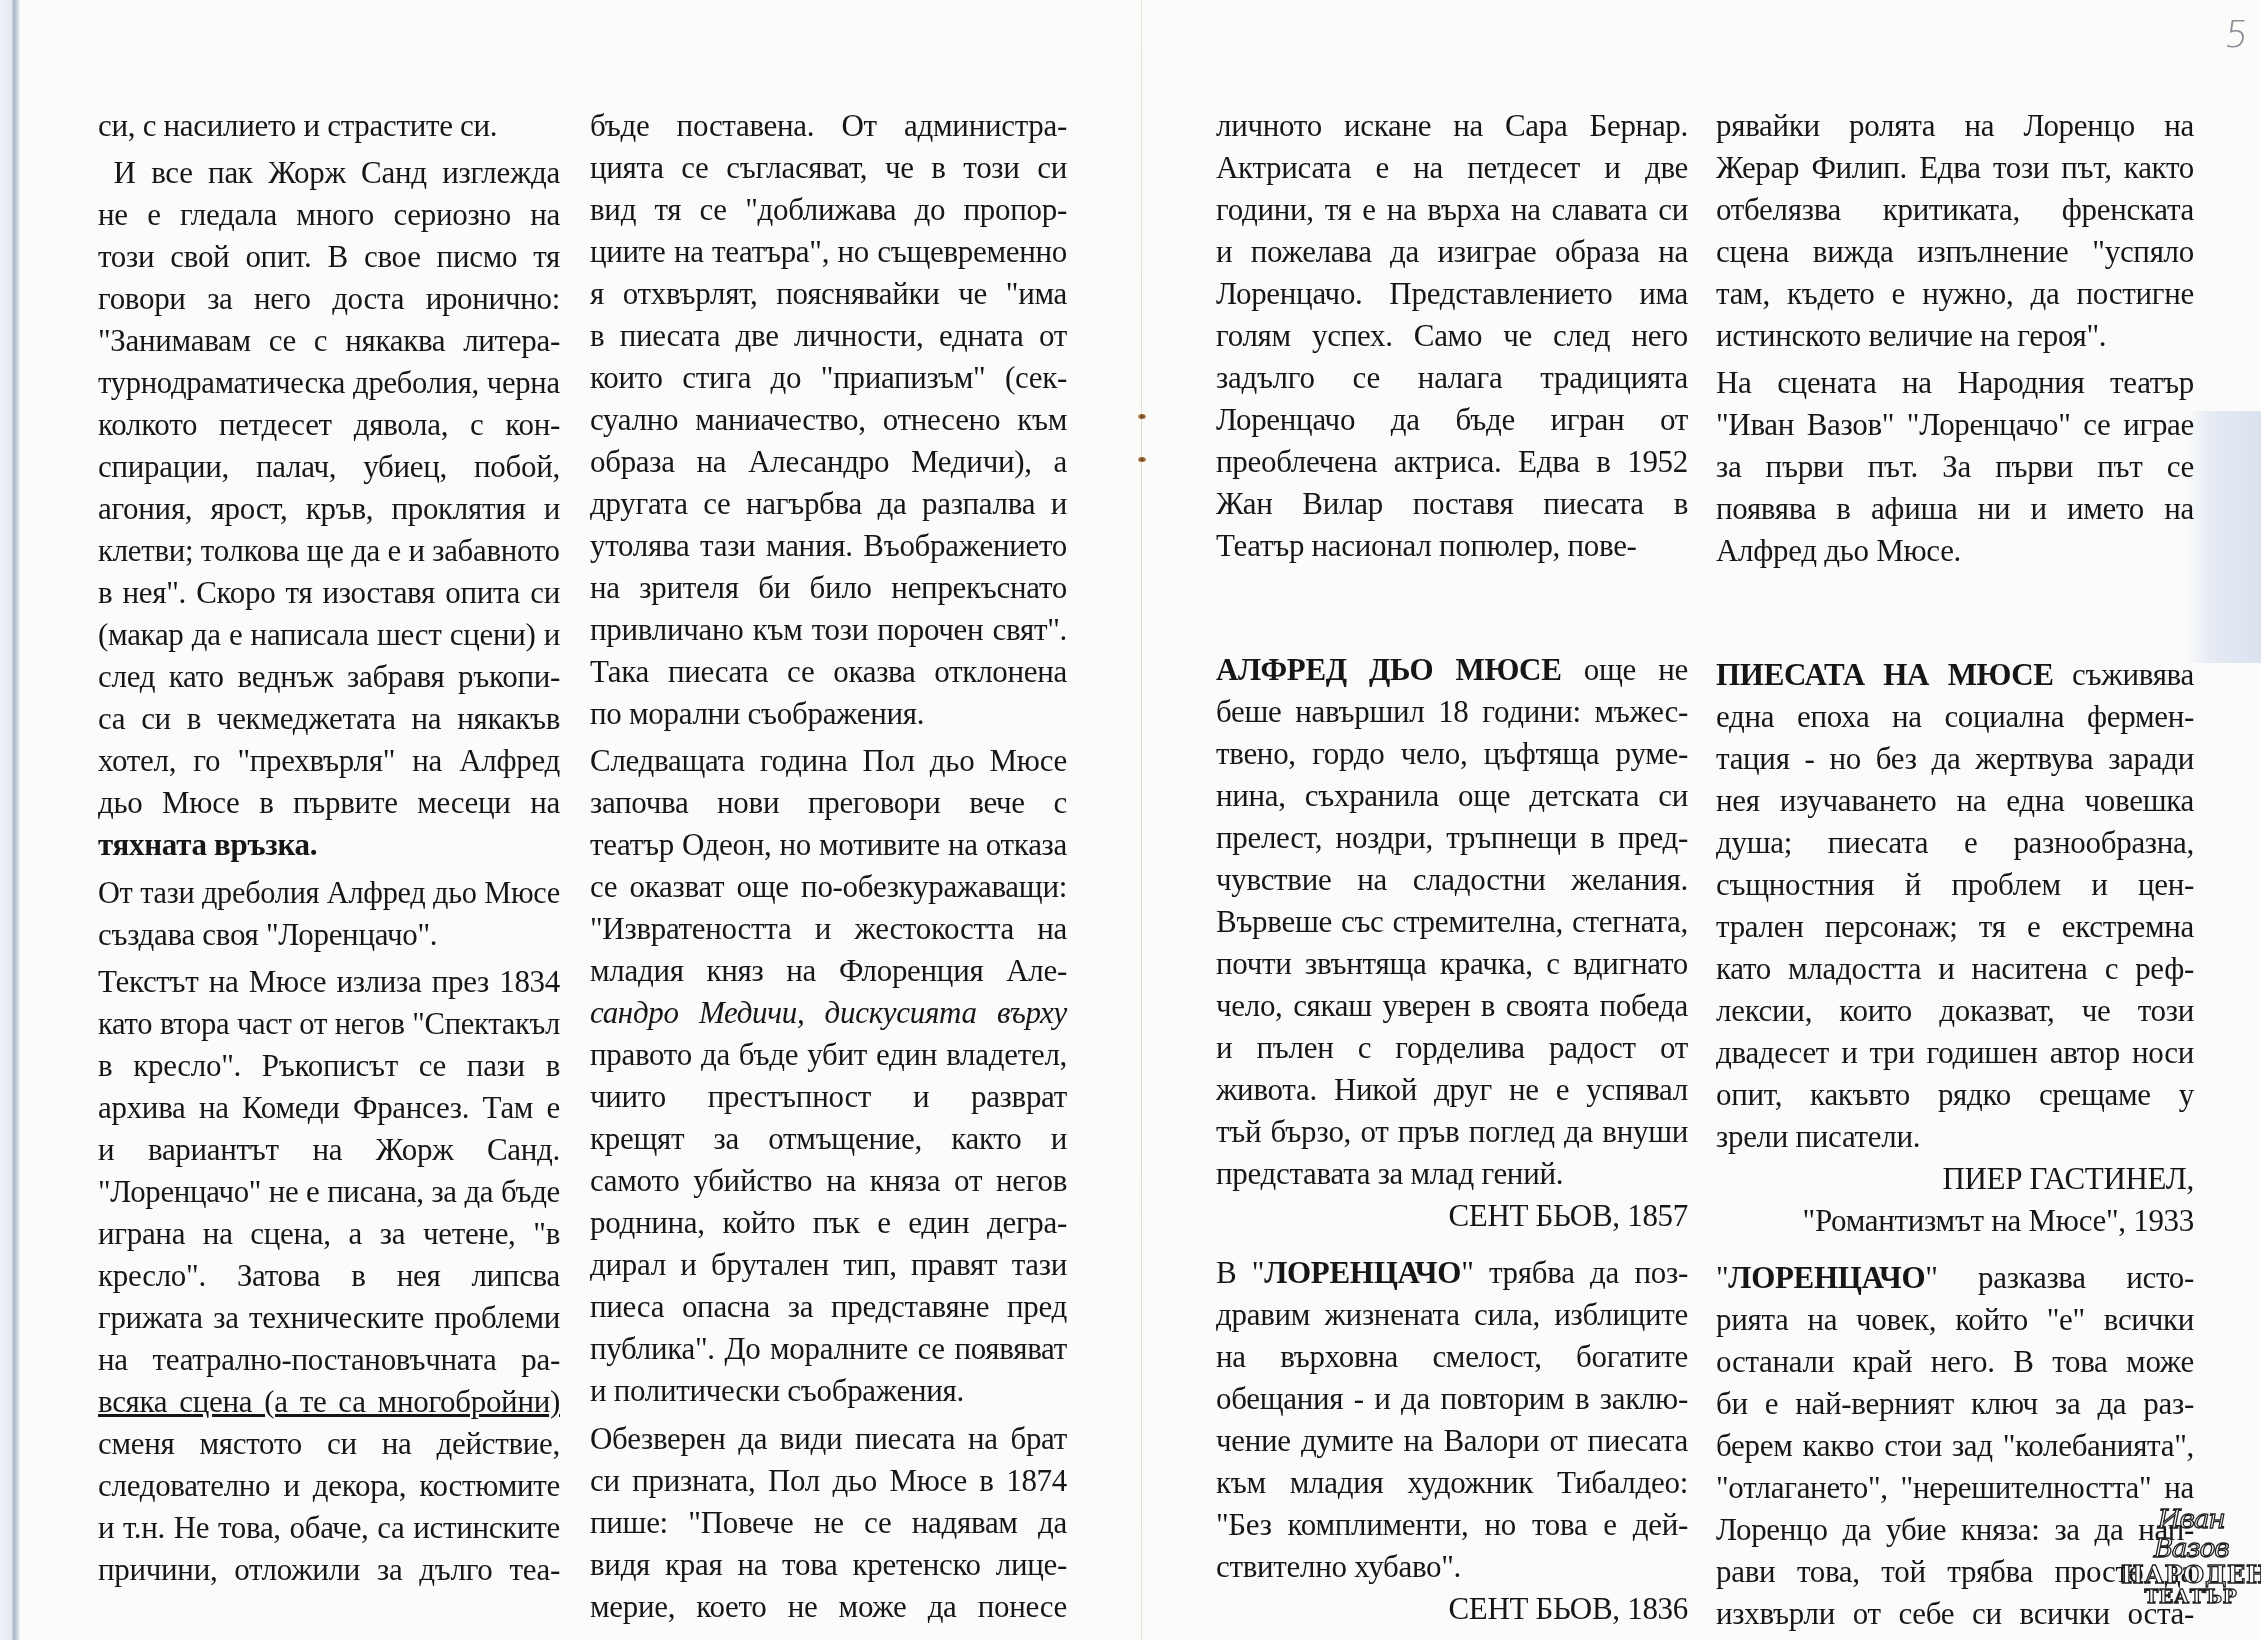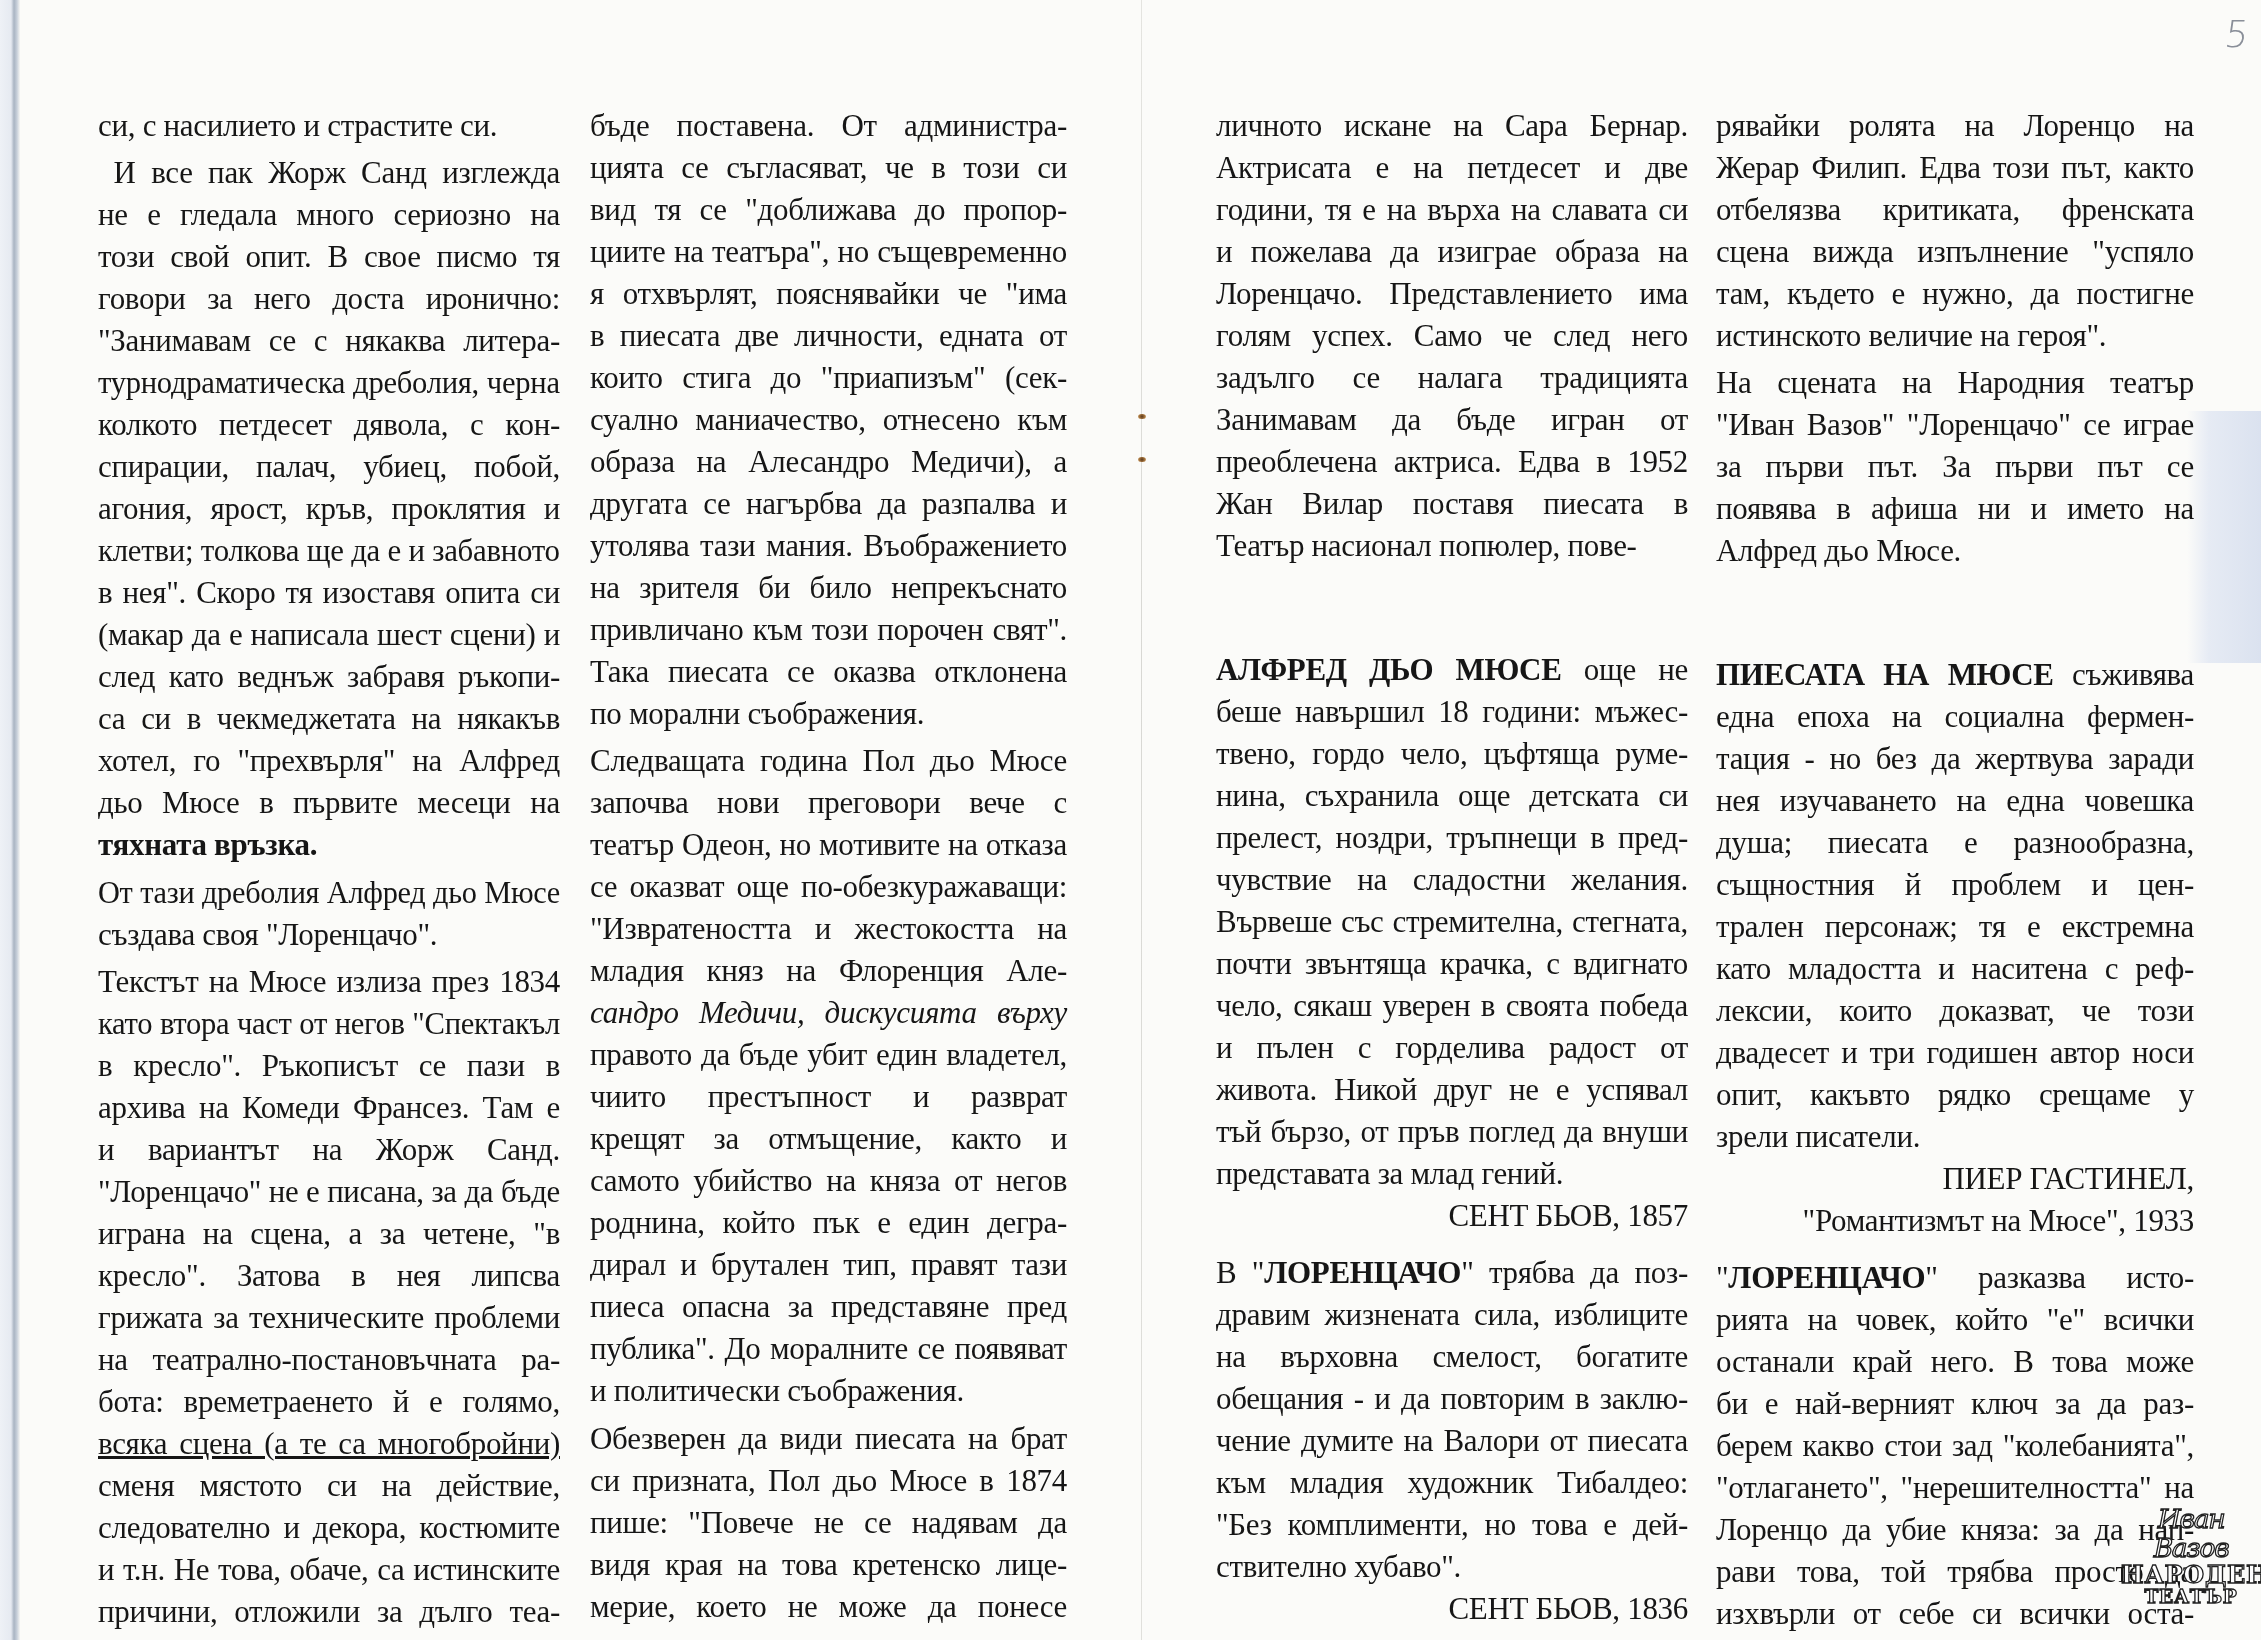--- a/index.html
+++ b/index.html
@@ -102,21 +102,20 @@
     <span class="line" style="display: block; width: auto;">Текстът на Мюсе излиза през 1834</span>
     <span class="line" style="display: block; width: 468px; transform: scaleX(0.987252); transform-origin: left top;">като втора част от негов "Спектакъл</span>
     <span class="line" style="display: block; width: auto;">в кресло". Ръкописът се пази в</span>
     <span class="line" style="display: block; width: auto;">архива на Комеди Франсез. Там е</span>
     <span class="line" style="display: block; width: auto;">и вариантът на Жорж Санд.</span>
     <span class="line" style="display: block; width: 464px; transform: scaleX(0.995714); transform-origin: left top;">"Лоренцачо" не е писана, за да бъде</span>
     <span class="line" style="display: block; width: auto;">играна на сцена, а за четене, "в</span>
     <span class="line" style="display: block; width: auto;">кресло". Затова в нея липсва</span>
     <span class="line" style="display: block; width: auto;">грижата за техническите проблеми</span>
     <span class="line" style="display: block; width: auto;">на театрално-постановъчната ра-</span>
-    <span class="line" style="display: block; width: auto;">бота: времетраенето й е голямо,</span>
     <span class="line" style="display: block; width: auto; text-decoration: underline;">всяка сцена (а те са многобройни)</span>
     <span class="line" style="display: block; width: auto;">сменя мястото си на действие,</span>
     <span class="line" style="display: block; width: auto;">следователно и декора, костюмите</span>
     <span class="line" style="display: block; width: auto;">и т.н. Не това, обаче, са истинските</span>
     <span class="line" style="display: block; width: auto;">причини, отложили за дълго теа-</span>
   </div>
 <div class="col" id="col2">
     <span class="line" style="display: block; width: auto;">бъде поставена. От администра-</span>
     <span class="line" style="display: block; width: auto;">цията се съгласяват, че в този си</span>
     <span class="line" style="display: block; width: auto;">вид тя се "доближава до пропор-</span>
@@ -158,21 +157,21 @@
     <span class="line" style="display: block; width: auto;">нищо силно, нищо истински кра-</span>
   </div>
 <div class="col" id="col3">
     <span class="line" style="display: block; width: auto;">личното искане на Сара Бернар.</span>
     <span class="line" style="display: block; width: auto;">Актрисата е на петдесет и две</span>
     <span class="line" style="display: block; width: auto;">години, тя е на върха на славата си</span>
     <span class="line" style="display: block; width: auto;">и пожелава да изиграе образа на</span>
     <span class="line" style="display: block; width: auto;">Лоренцачо. Представлението има</span>
     <span class="line" style="display: block; width: auto;">голям успех. Само че след него</span>
     <span class="line" style="display: block; width: auto;">задълго се налага традицията</span>
-    <span class="line" style="display: block; width: auto;">Занимавам да бъде игран от</span>
+    <span class="line" style="display: block; width: auto;">Лоренцачо да бъде игран от</span>
     <span class="line" style="display: block; width: auto;">преоблечена актриса. Едва в 1952</span>
     <span class="line" style="display: block; width: auto;">Жан Вилар поставя пиесата в</span>
     <span class="line last" style="display: block; width: auto;">Театър насионал попюлер, пове-</span>
     <span class="biggap"></span>
     <span class="line" style="display: block; width: auto;"><span class="b">АЛФРЕД ДЬО МЮСЕ</span><span> още не</span></span>
     <span class="line" style="display: block; width: auto;">беше навършил 18 години: мъжес-</span>
     <span class="line" style="display: block; width: auto;">твено, гордо чело, цъфтяща руме-</span>
     <span class="line" style="display: block; width: auto;">нина, съхранила още детската си</span>
     <span class="line" style="display: block; width: auto;">прелест, ноздри, тръпнещи в пред-</span>
     <span class="line" style="display: block; width: auto;">чувствие на сладостни желания.</span>

